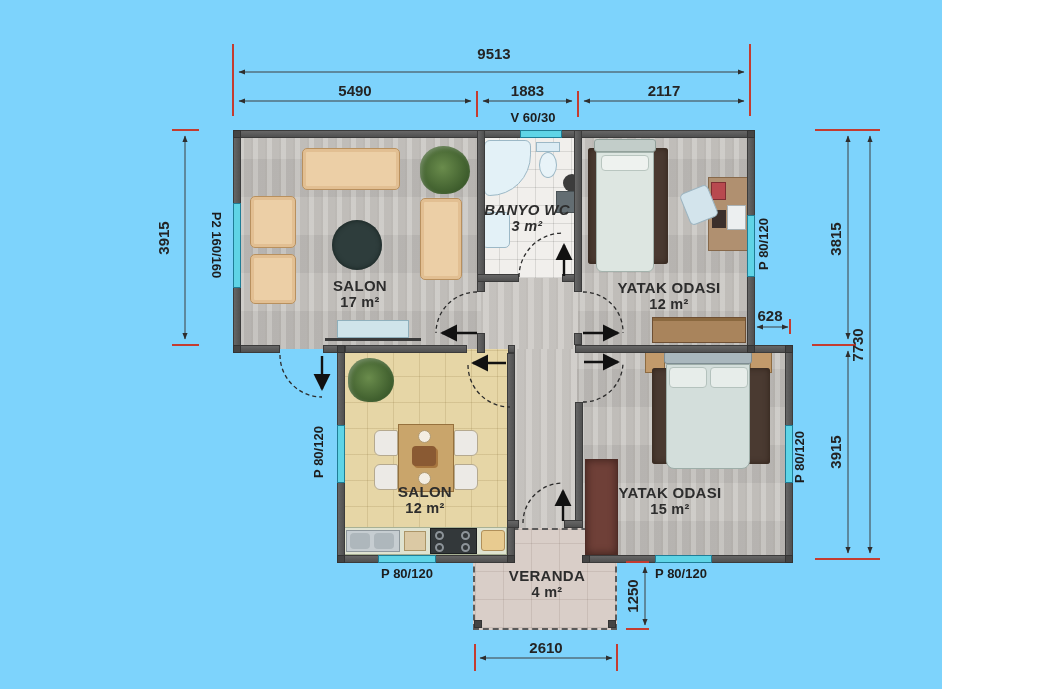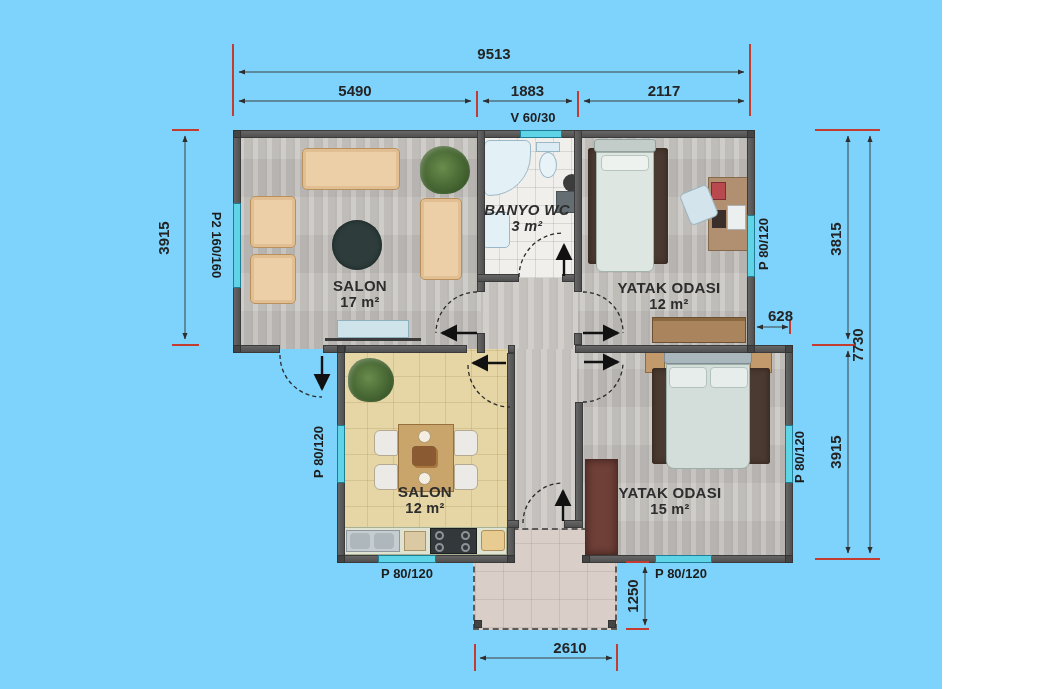--- a/index.html
+++ b/index.html
@@ -226,28 +226,28 @@
   <div class="lbl" style="left:578px;top:83px;width:172px;">2117</div>
   <div class="lbl wlabel" style="left:473px;top:111px;width:120px;">V 60/30</div>
 
   <div class="lbl vtext" style="left:124px;top:230px;width:80px;">3915</div>
   <div class="lbl wlabel vtext-cw" style="left:166px;top:238px;width:100px;">P2 160/160</div>
   <div class="lbl wlabel vtext" style="left:269px;top:445px;width:100px;">P 80/120</div>
 
   <div class="lbl wlabel vtext" style="left:714px;top:237px;width:100px;">P 80/120</div>
   <div class="lbl vtext" style="left:796px;top:231px;width:80px;">3815</div>
   <div class="lbl vtext" style="left:818px;top:337px;width:80px;">7730</div>
-  <div class="lbl" style="left:747px;top:308px;width:46px;text-align:right;">628</div>
+  <div class="lbl" style="left:747px;top:308px;width:46px;">628</div>
   <div class="lbl vtext" style="left:796px;top:444px;width:80px;">3915</div>
   <div class="lbl wlabel vtext" style="left:750px;top:450px;width:100px;">P 80/120</div>
 
   <div class="lbl wlabel" style="left:352px;top:567px;width:110px;">P 80/120</div>
   <div class="lbl wlabel" style="left:626px;top:567px;width:110px;">P 80/120</div>
   <div class="lbl vtext" style="left:583px;top:588px;width:100px;">1250</div>
-  <div class="lbl" style="left:475px;top:640px;width:142px;padding-left:24px;">2610</div>
+  <div class="lbl" style="left:475px;top:640px;width:142px;">2610</div>
 
   <div class="room-label" style="left:298px;top:277px;width:124px;">
     <div>SALON</div>
     <div class="area">17 m²</div>
   </div>
   <div class="room-label" style="left:467px;top:201px;width:120px;font-style:italic;">
     <div>BANYO WC</div>
     <div class="area">3 m²</div>
   </div>
   <div class="room-label" style="left:599px;top:279px;width:140px;">
@@ -255,14 +255,18 @@
     <div class="area">12 m²</div>
   </div>
   <div class="room-label" style="left:364px;top:483px;width:122px;">
     <div>SALON</div>
     <div class="area">12 m²</div>
   </div>
   <div class="room-label" style="left:600px;top:484px;width:140px;">
     <div>YATAK ODASI</div>
     <div class="area">15 m²</div>
   </div>
+  <div class="room-label" style="left:487px;top:567px;width:120px;">
+    <div>VERANDA</div>
+    <div class="area">4 m²</div>
+  </div>
 
 </div>
 
 </body></html>

